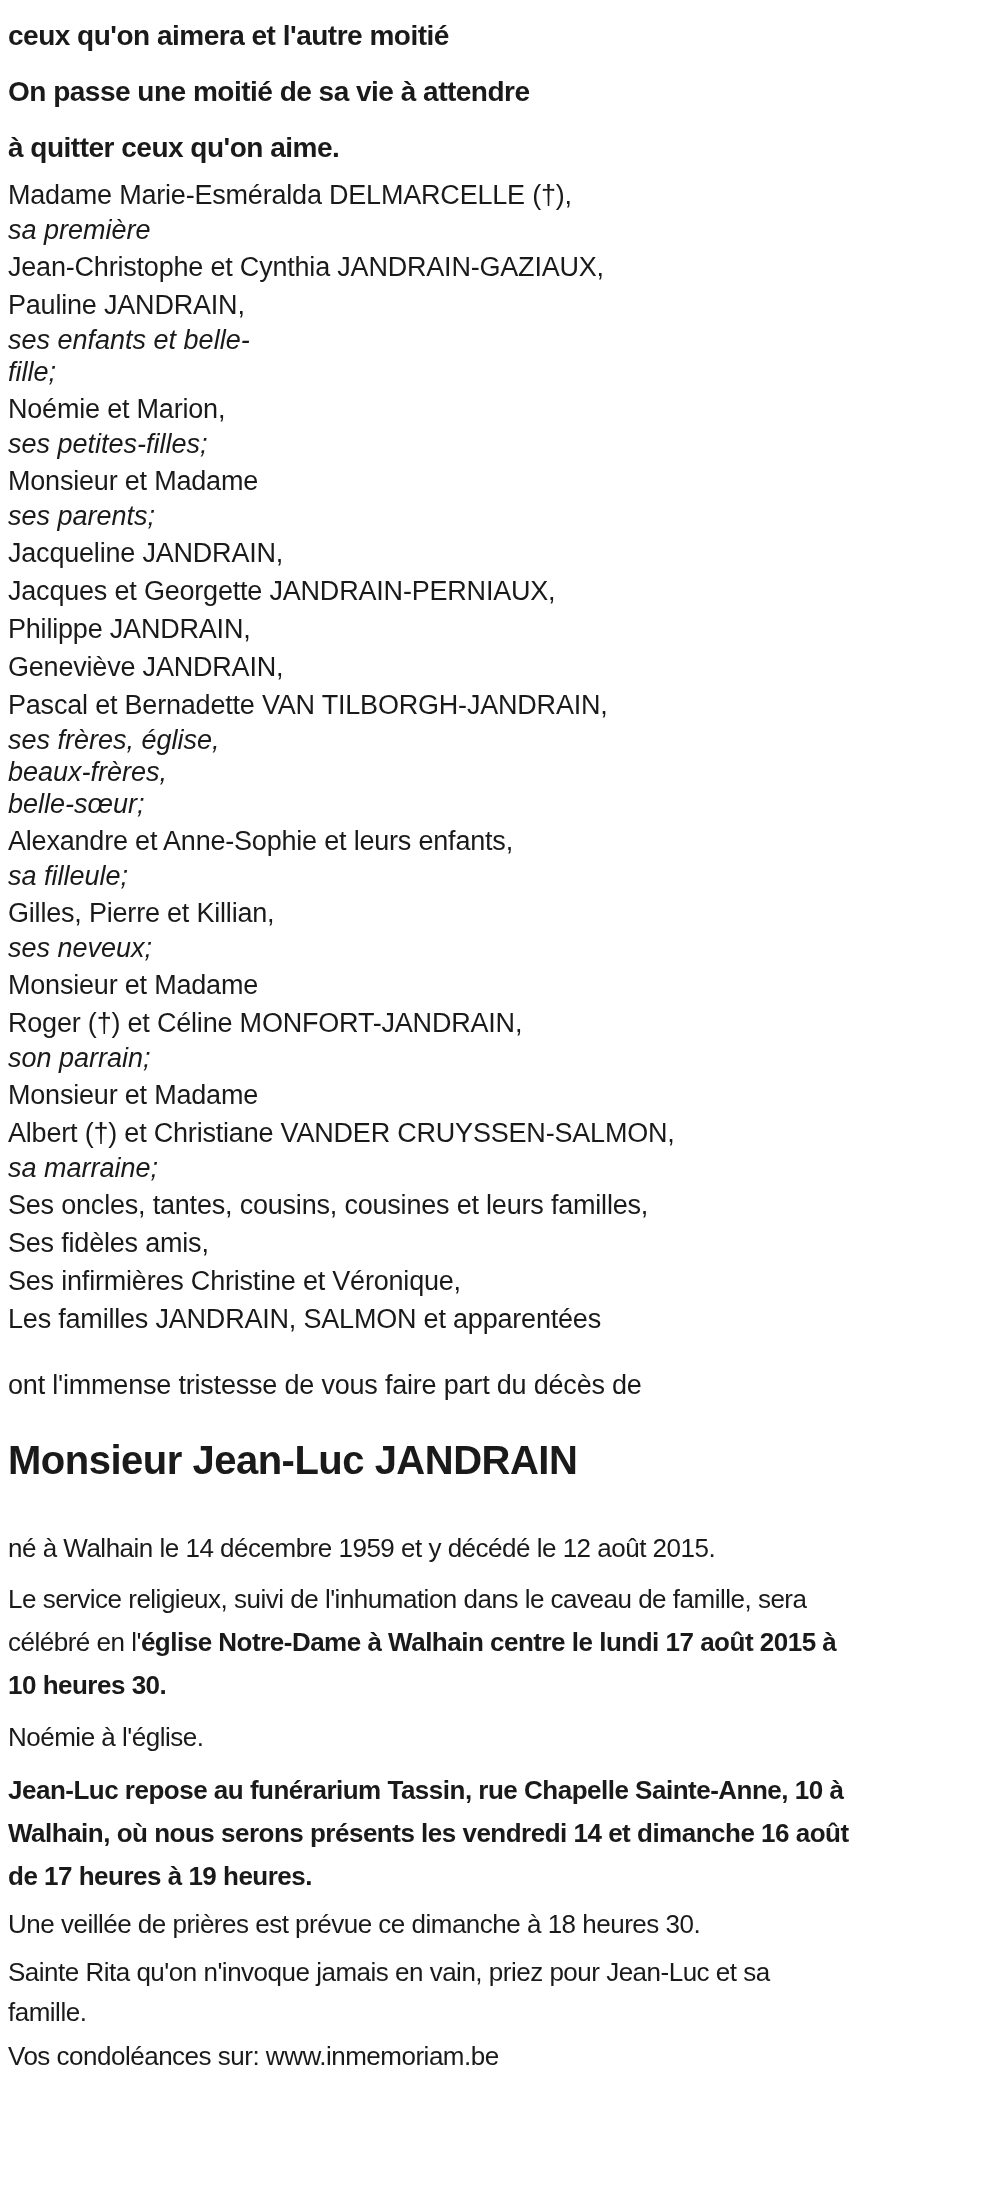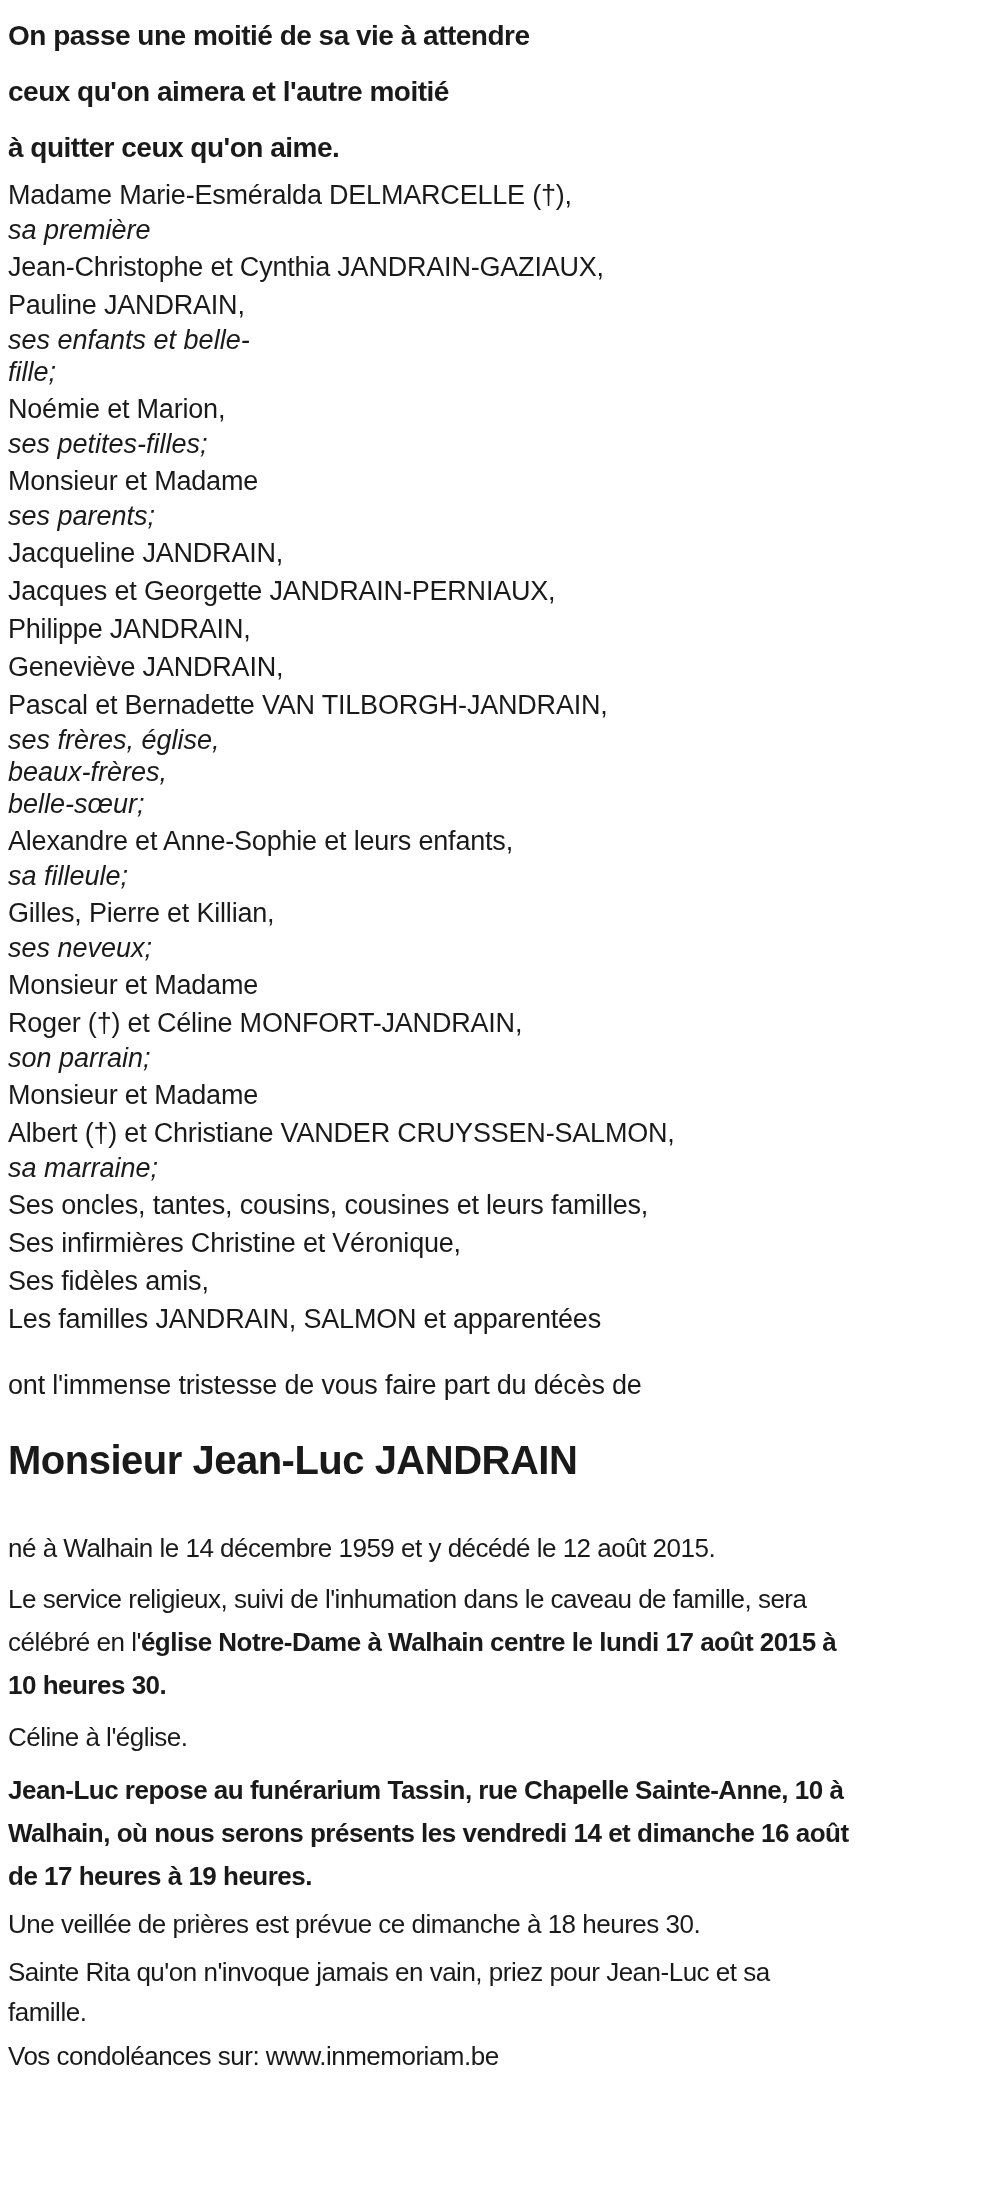--- a/index.html
+++ b/index.html
@@ -53,22 +53,22 @@
   .vigil { margin-top: 6px; }
   .prayer { margin-top: 8px; }
   .condolences { margin-top: 4px; }
 </style>
 </head>
 <body>
 
 <div class="page">
 
   <div class="quote" id="quote">
+      <div class="qline">ceux qu'on aimera et l'autre moitié</div>
       <div class="qline">On passe une moitié de sa vie à attendre</div>
-      <div class="qline">ceux qu'on aimera et l'autre moitié</div>
       <div class="qline">à quitter ceux qu'on aime.</div>
     </div>
 
   <div class="family" id="family">
       <div class="group">
         <div class="name">Madame Marie-Esméralda DELMARCELLE (†),</div>
         <div class="relation">sa première</div>
       </div>
       <div class="group">
         <div class="name">Jean-Christophe et Cynthia JANDRAIN-GAZIAUX,</div>
@@ -107,39 +107,39 @@
         <div class="name">Roger (†) et Céline MONFORT-JANDRAIN,</div>
         <div class="relation">son parrain;</div>
       </div>
       <div class="group">
         <div class="name">Monsieur et Madame</div>
         <div class="name">Albert (†) et Christiane VANDER CRUYSSEN-SALMON,</div>
         <div class="relation">sa marraine;</div>
       </div>
       <div class="group">
         <div class="name">Ses oncles, tantes, cousins, cousines et leurs familles,</div>
+        <div class="name">Ses fidèles amis,</div>
         <div class="name">Ses infirmières Christine et Véronique,</div>
-        <div class="name">Ses fidèles amis,</div>
         <div class="name">Les familles JANDRAIN, SALMON et apparentées</div>
       </div>
     </div>
 
   <div class="announce nowrap">ont l'immense tristesse de vous faire part du décès de</div>
 
   <h1 class="deceased">Monsieur Jean-Luc JANDRAIN</h1>
 
   <div class="birth bodytext nowrap">né à Walhain le 14 décembre 1959 et y décédé le 12 août 2015.</div>
 
   <div class="service para bodytext" id="service">
       <div class="pline"><span>Le service religieux, suivi de l'inhumation dans le caveau de famille, sera</span></div>
       <div class="pline"><span>célébré en l'</span><span class="b">église Notre-Dame à Walhain centre le lundi 17 août 2015 à</span></div>
       <div class="pline"><span class="b">10 heures 30.</span></div>
     </div>
 
-  <div class="meeting bodytext nowrap">Céline à l'église.</div>
+  <div class="meeting bodytext nowrap">Noémie à l'église.</div>
 
   <div class="funerarium para bodytext" id="funerarium">
       <div class="pline">Jean-Luc repose au funérarium Tassin, rue Chapelle Sainte-Anne, 10 à</div>
       <div class="pline">Walhain, où nous serons présents les vendredi 14 et dimanche 16 août</div>
       <div class="pline">de 17 heures à 19 heures.</div>
     </div>
 
   <div class="vigil bodytext nowrap">Une veillée de prières est prévue ce dimanche à 18 heures 30.</div>
 
   <div class="prayer para bodytext" id="prayer">

